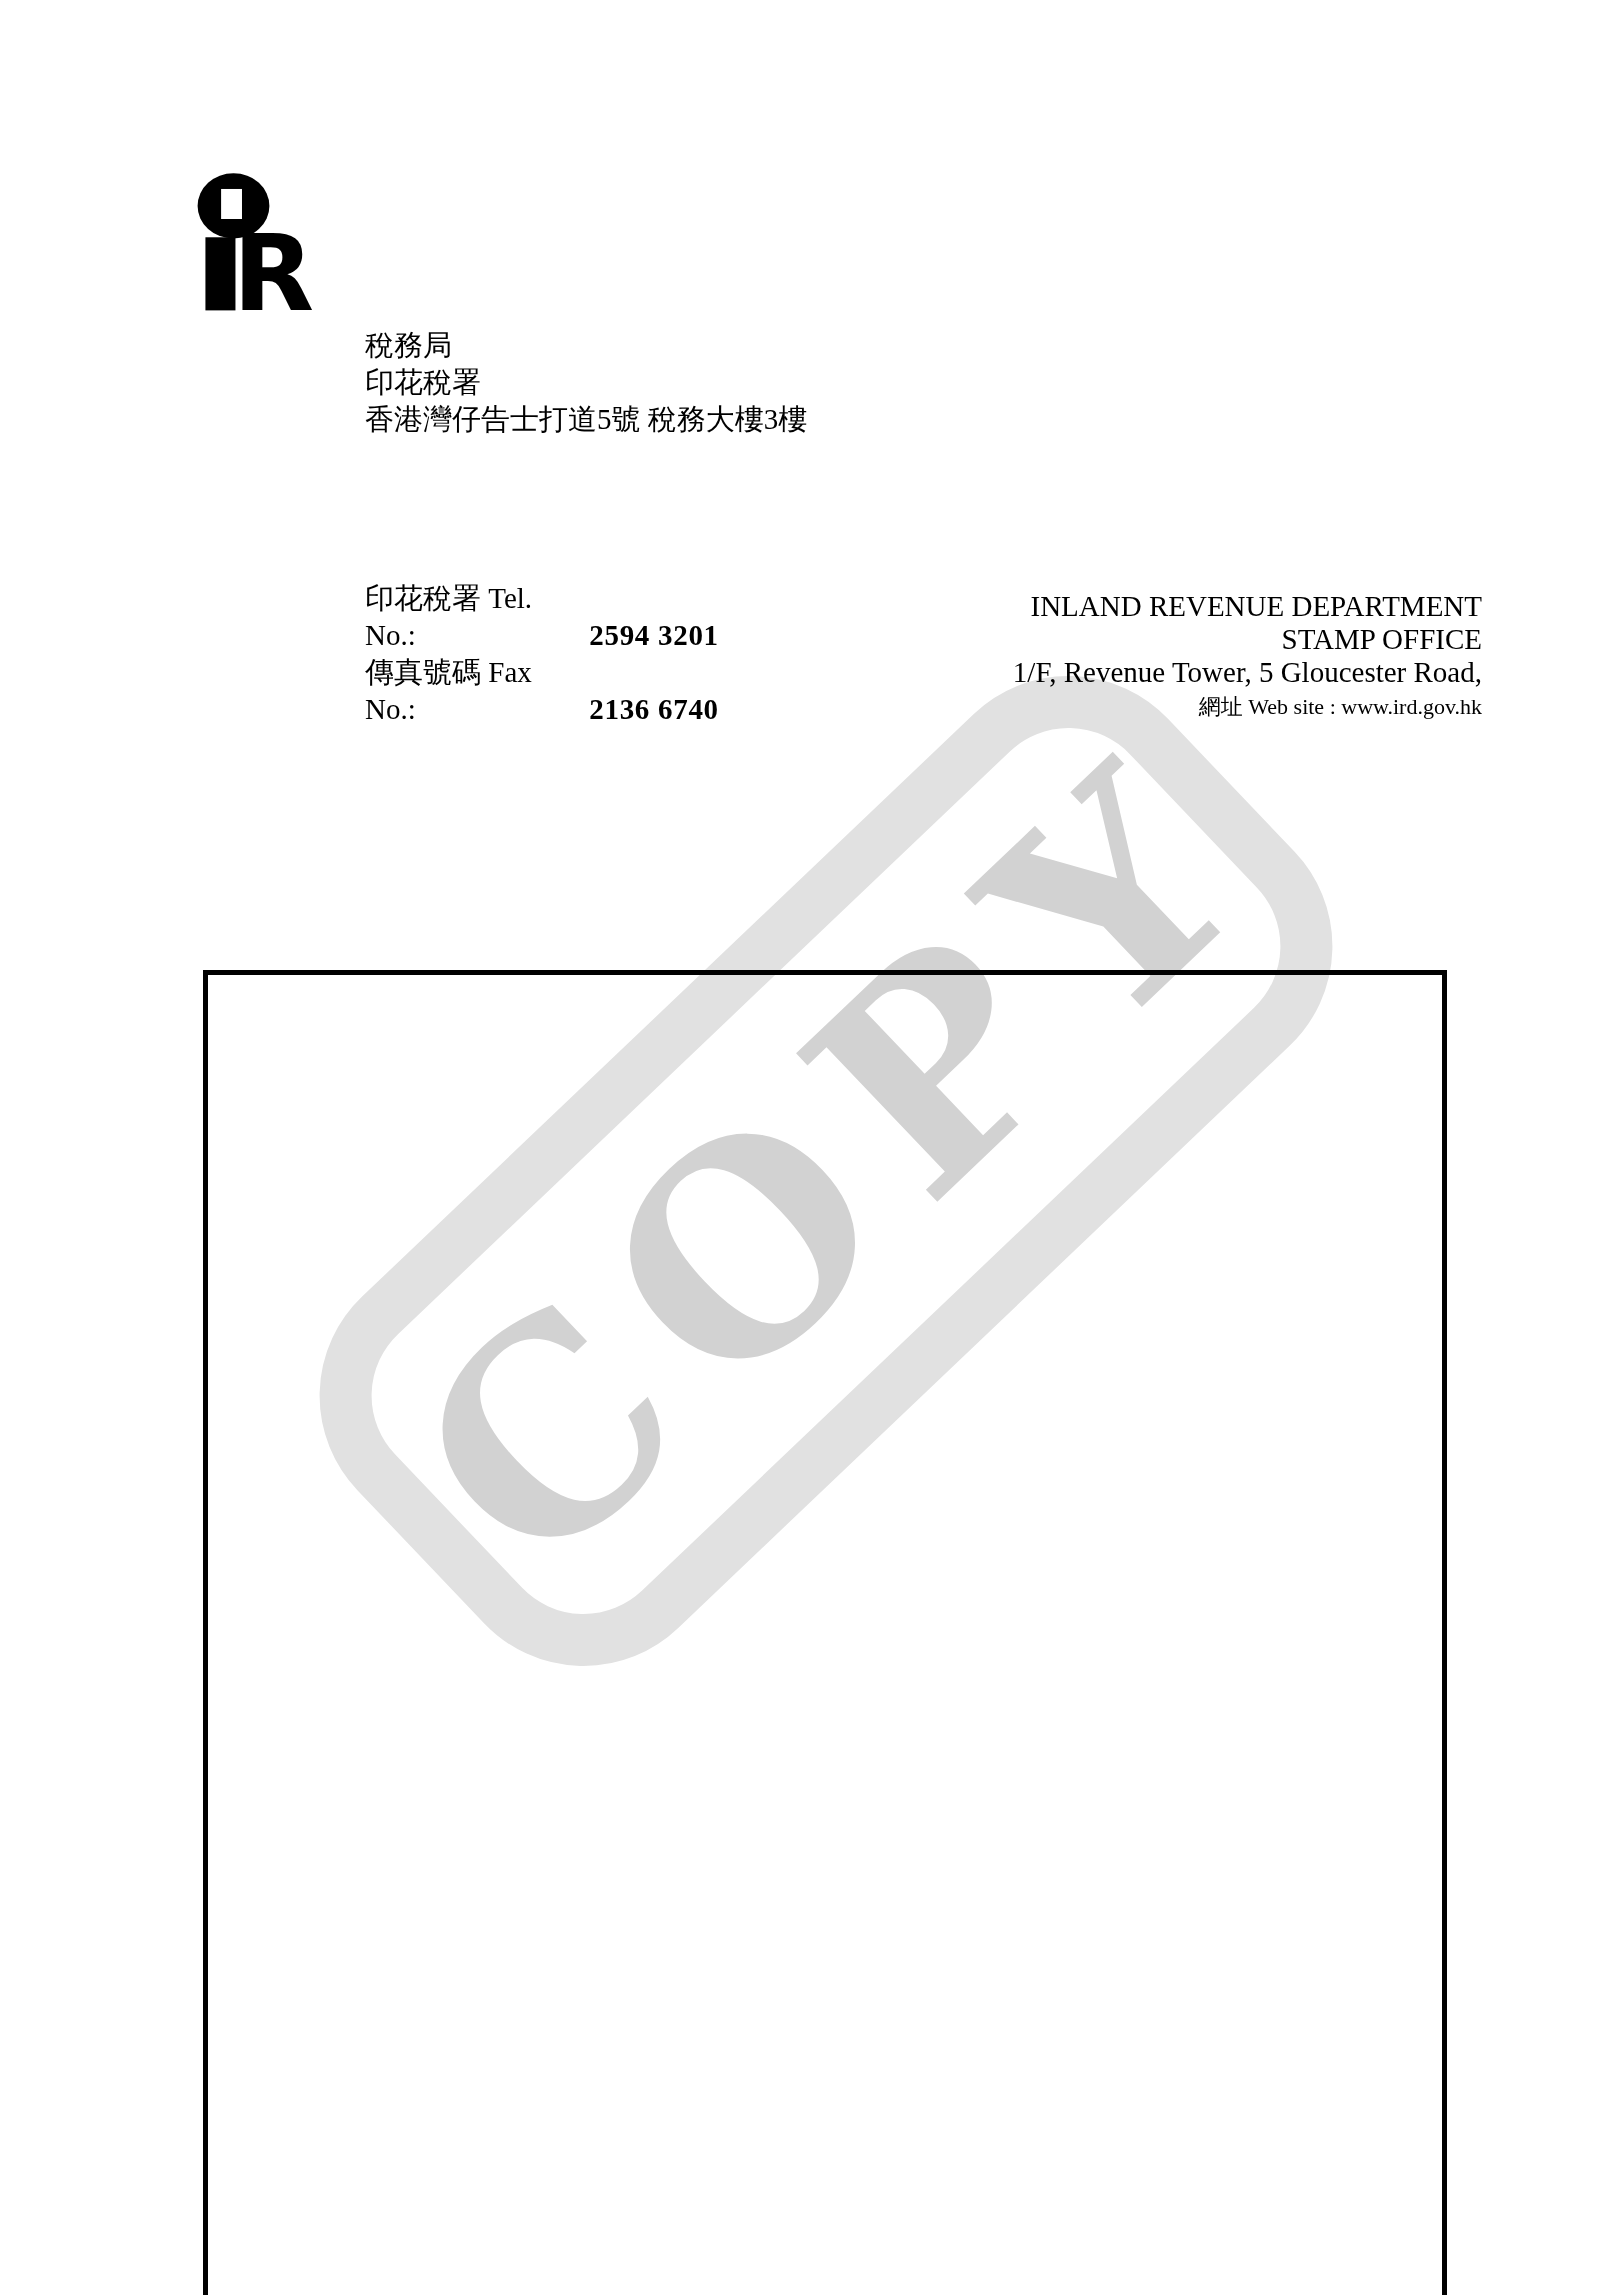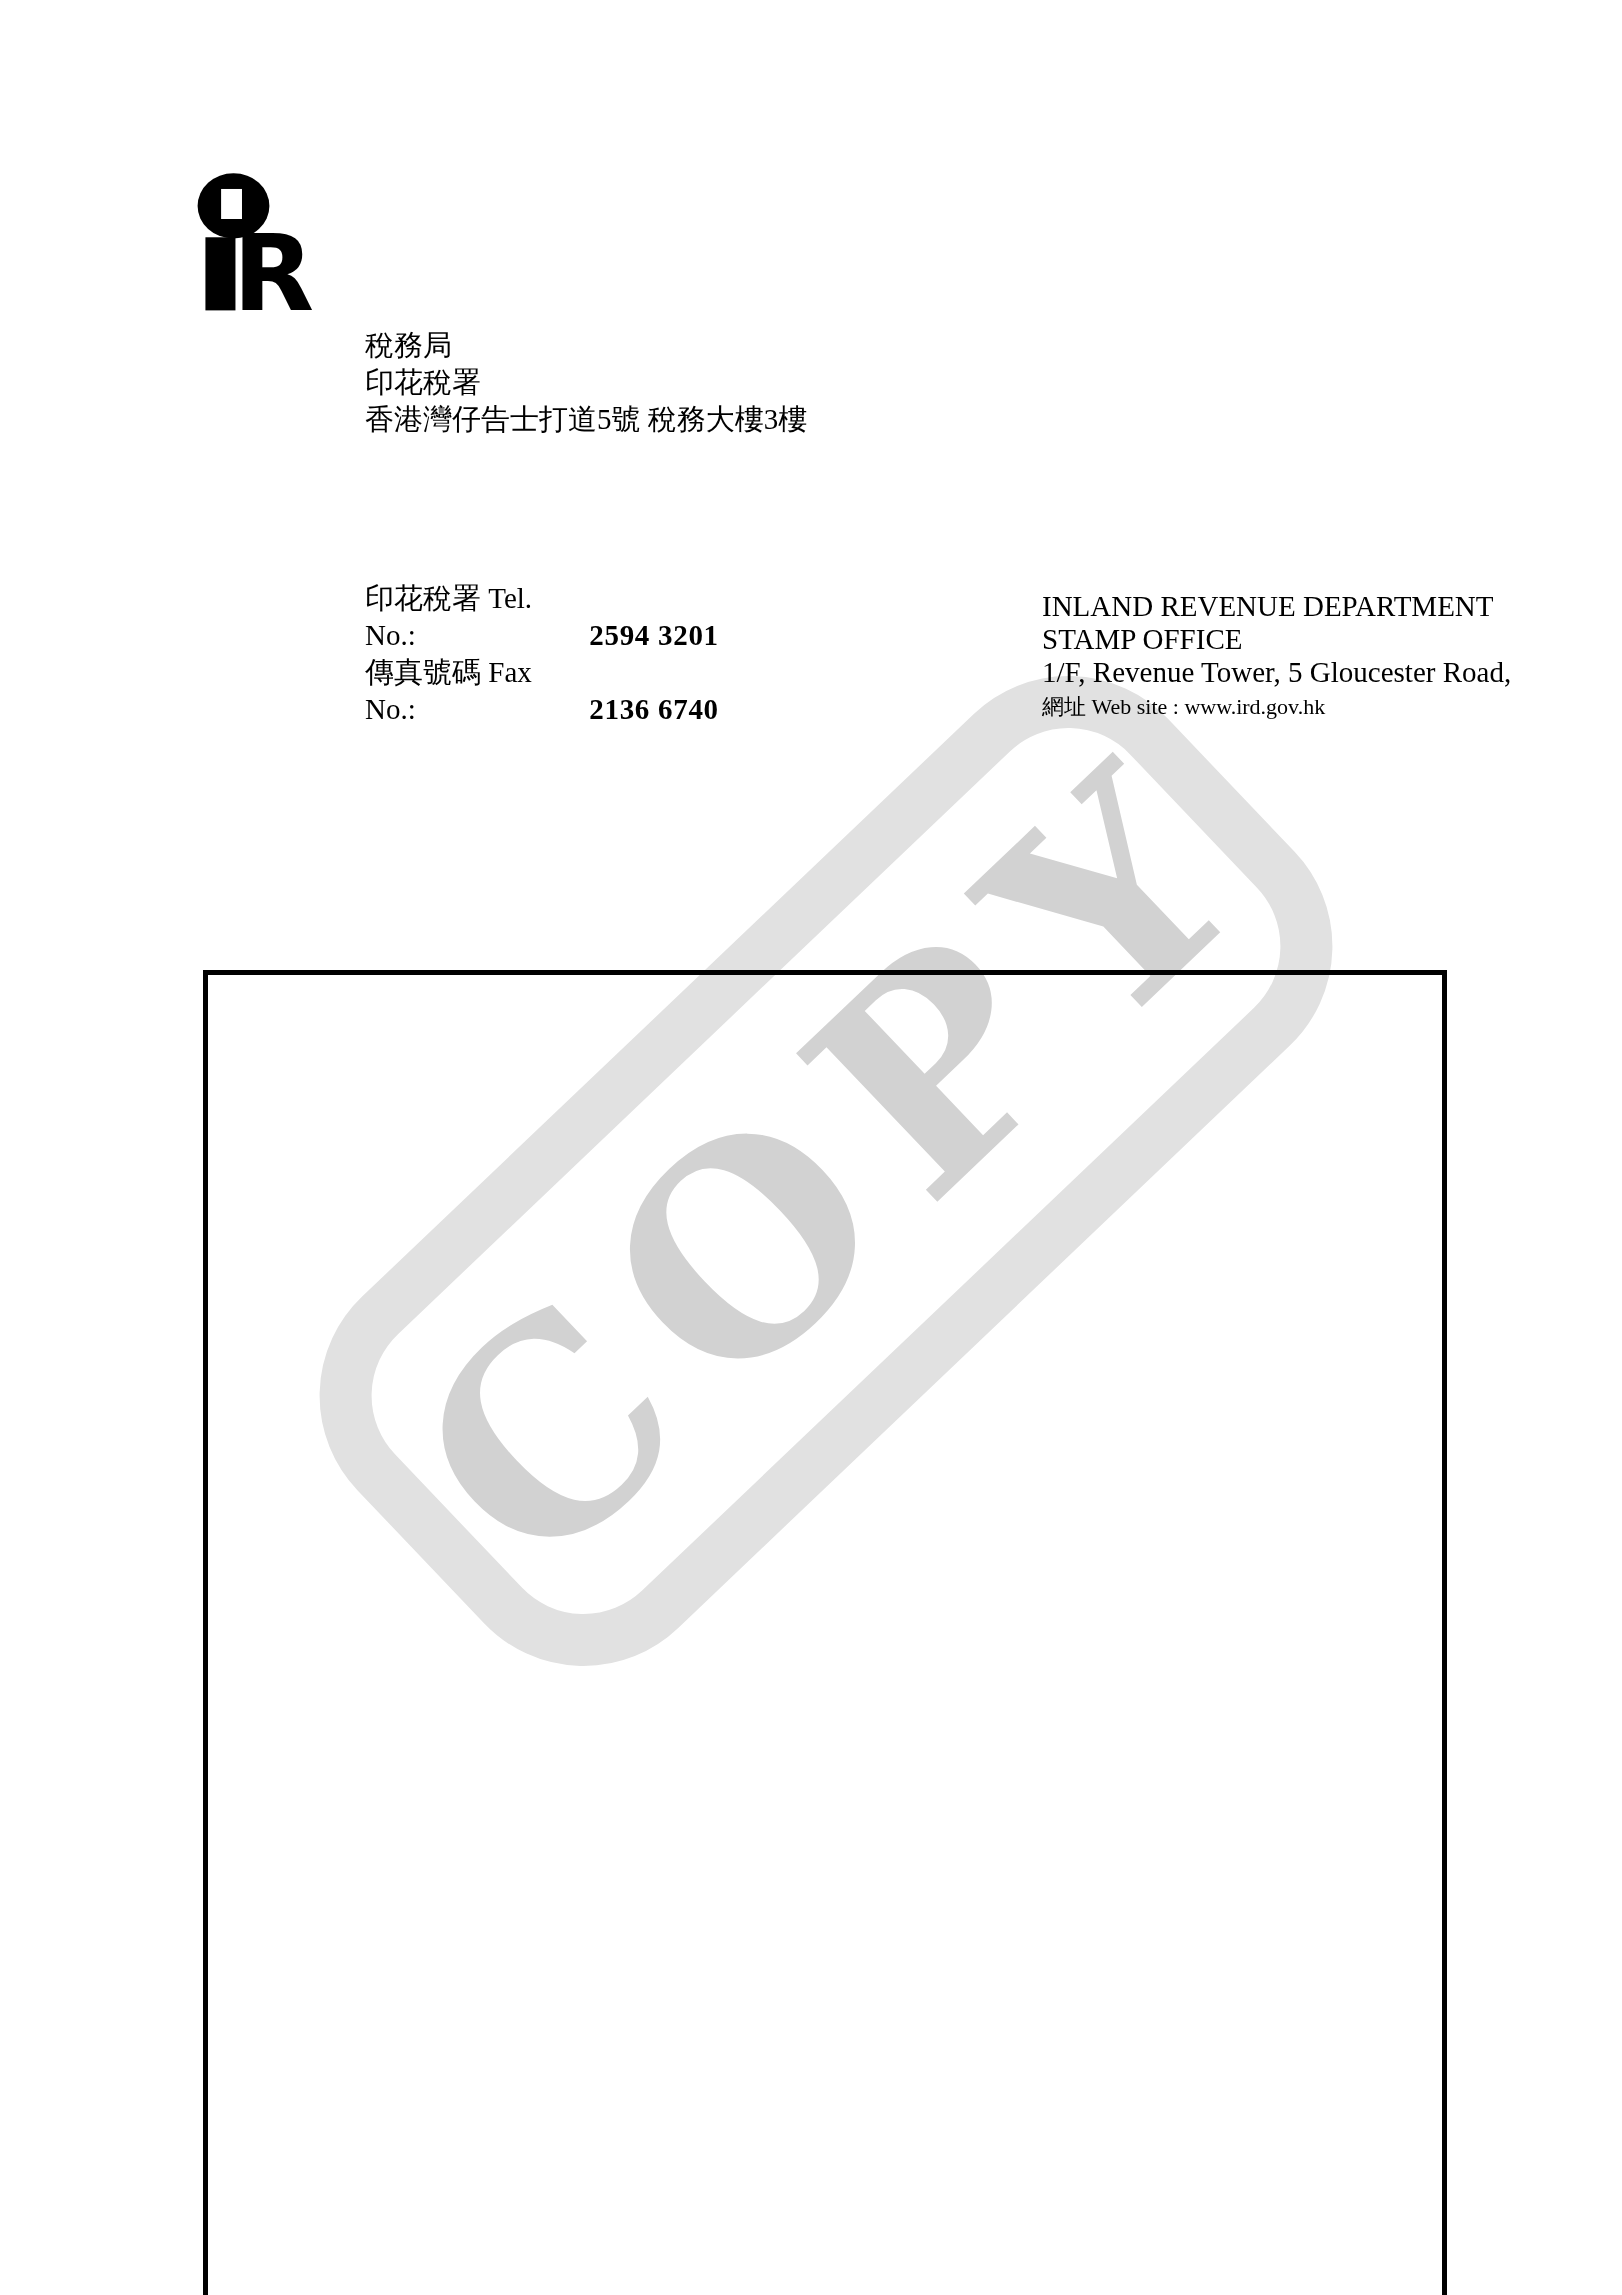--- a/index.html
+++ b/index.html
@@ -16,21 +16,21 @@
     font-size:281px;letter-spacing:36px;padding-left:36px;color:#d2d2d2;line-height:1;}
 
   .z{position:relative;z-index:1;}
 
   
   .logo-big{left:196px;top:172px;width:122px;height:141px;}
   .hdr-zh{left:365px;top:184px;font-size:29px;line-height:37px;}
   .hdr-contact{left:365px;top:326px;font-size:29px;line-height:37px;}
   .hdr-contact .lbl{display:inline-block;width:217px;}
   .hdr-contact .val{font-weight:600;letter-spacing:0.7px;margin-top:9px;}
-  .hdr-right{left:1011px;top:188px;width:471px;text-align:left;font-size:29px;line-height:33px;margin-left:31px;}
+  .hdr-right{left:1011px;top:188px;width:471px;text-align:right;font-size:29px;line-height:33px;}
   .hdr-right .sm{font-size:22px;line-height:35px;}
 
   
   .outer-box{left:203px;top:434px;width:1244px;height:1663px;border:5.2px solid #000;box-sizing:border-box;background:transparent;}
 </style>
 </head>
 <body>
 
 <div class="page">
 

